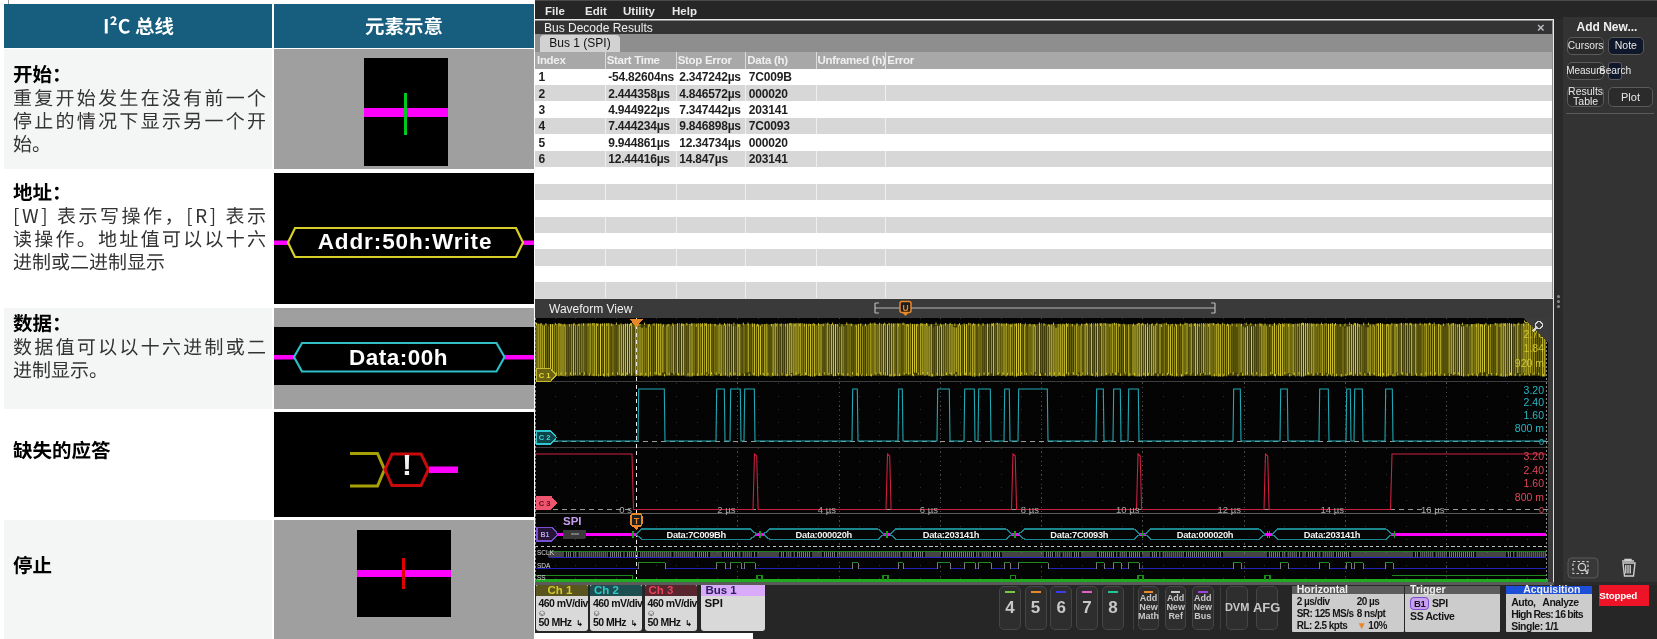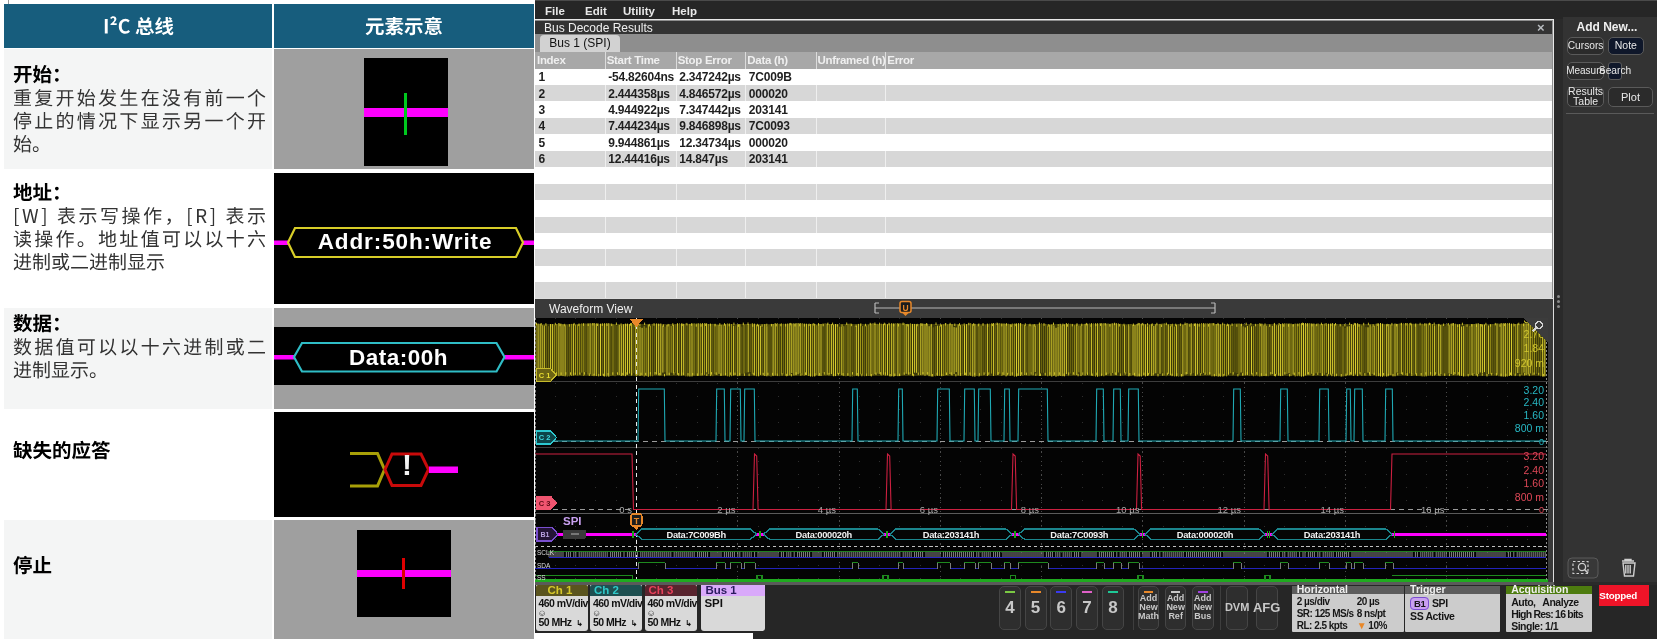--- a/index.html
+++ b/index.html
@@ -350,21 +350,21 @@
     </div>
 <div class="abs" style="left:1291.7px;top:586px;width:112px;height:45.5px;background:#cccccc;border-radius:1px">
       <div style="height:8px;background:#5c5c5c;color:#f0f0f0;font-size:10.5px;font-weight:bold;line-height:7.5px;padding-left:5px">Horizontal</div>
       <div style="position:relative;font-size:10px;font-weight:bold;letter-spacing:-0.5px;color:#161616;padding:2px 0 0 5px;line-height:12.2px;white-space:nowrap">2 µs/div<span style="position:absolute;left:65px">20 µs</span><br>SR: 125 MS/s<span style="position:absolute;left:65px">8 ns/pt</span><br>RL: 2.5 kpts<span style="position:absolute;left:65px"><span style="color:#e8882a">▼</span> 10%</span></div>
     </div>
 <div class="abs" style="left:1405.1px;top:586px;width:95.0px;height:45.5px;background:#cccccc;border-radius:1px">
       <div style="height:8px;background:#5c5c5c;color:#f0f0f0;font-size:10.5px;font-weight:bold;line-height:7.5px;padding-left:5px">Trigger</div>
       <div style="font-size:10.5px;font-weight:bold;letter-spacing:-0.4px;color:#161616;padding:2.5px 0 0 5px;line-height:13px;white-space:nowrap"><span style="background:#c9a0f0;border:1px solid #7a4fd0;border-radius:4px;font-size:9.5px;padding:0 3px">B1</span> SPI<br>SS Active</div>
     </div>
 <div class="abs" style="left:1506.2px;top:586px;width:85.5px;height:45.5px;background:#cccccc;border-radius:1px">
-      <div style="height:8px;background:#4d7c0f;color:#f0f0f0;font-size:10.5px;font-weight:bold;line-height:7.5px;padding-left:5px">Acquisition</div>
+      <div style="height:8px;background:#1d4ed8;color:#f0f0f0;font-size:10.5px;font-weight:bold;line-height:7.5px;padding-left:17px">Acquisition</div>
       <div style="font-size:10.5px;font-weight:bold;letter-spacing:-0.5px;color:#161616;padding:2px 0 0 5px;line-height:12.2px;white-space:nowrap">Auto, &nbsp; Analyze<br><span style="letter-spacing:-0.8px">High Res: 16 bits</span><br>Single: 1/1</div>
     </div>
 <div class="abs" style="left:1599.3px;top:585px;width:49.5px;height:21px;background:#ee1428;border-radius:0;color:#fff;font-size:9.8px;font-weight:bold;letter-spacing:-0.2px;text-align:left;line-height:21px">Stopped</div>
 <div class="abs" style="left:1554px;top:19px;width:103px;height:566px;background:#2a2a2a"></div>
 <div class="abs" style="left:1563.3px;top:17.3px;width:93.7px;height:564.7px;background:#333333"></div>
 <div class="abs" style="left:1607px;top:20px;width:0;color:#f0f0f0;font-size:12px;font-weight:bold">
       <div style="transform:translateX(-50%);width:80px;text-align:center">Add New...</div>
     </div>
 <div class="abs" style="left:1567.3px;top:36.6px;width:36.6px;height:18.3px;background:#2b2b2b;border:1.5px solid #5a5a5a;border-radius:5px;display:flex;align-items:center;justify-content:center;color:#e8e8e8;font-size:10.2px;text-align:center;line-height:1.00">Cursors</div>
 <div class="abs" style="left:1608.0px;top:36.6px;width:35.6px;height:18.3px;background:#0f172a;border:1.5px solid #5a5a5a;border-radius:5px;display:flex;align-items:center;justify-content:center;color:#e8e8e8;font-size:10.5px;text-align:center;line-height:1.00">Note</div>

